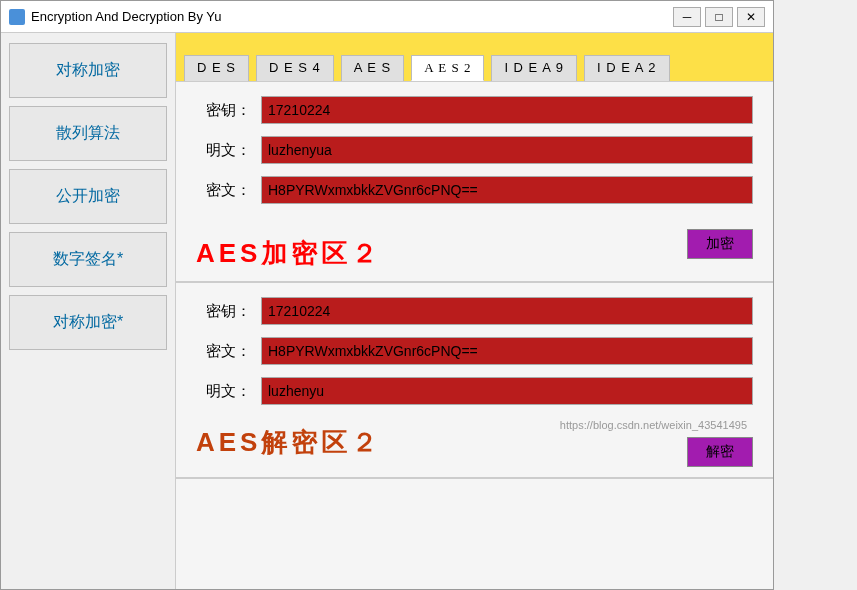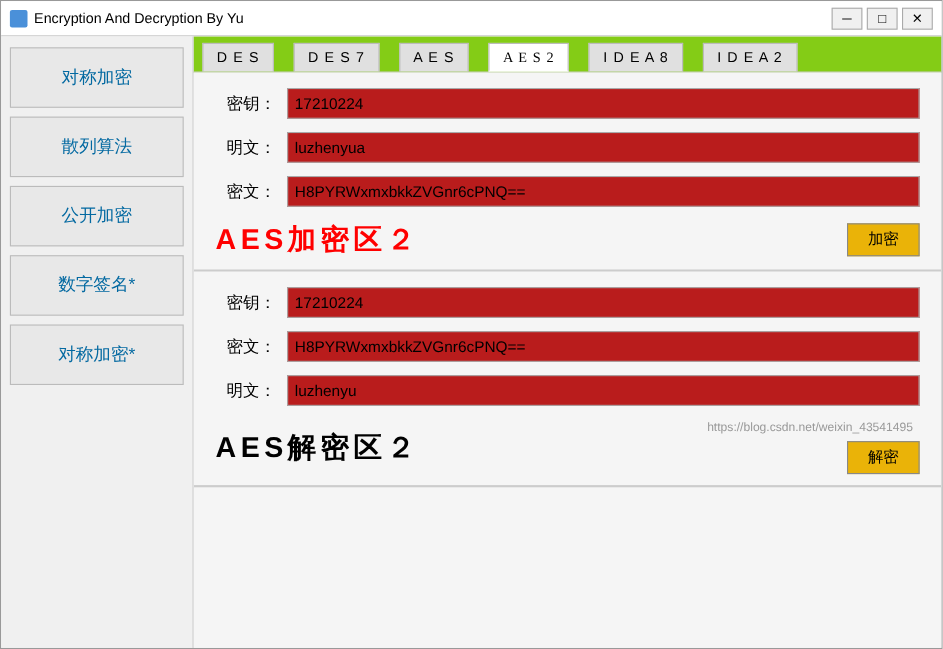--- a/index.html
+++ b/index.html
@@ -5,21 +5,21 @@
     * { box-sizing: border-box; margin: 0; padding: 0; }
     body {
       font-family: "Microsoft YaHei", "SimHei", sans-serif;
       background: #f0f0f0;
       width: 857px;
       height: 590px;
       overflow: hidden;
     }
 
     .window {
-      width: 857px;
+      width: 774px;
       height: 590px;
       background: #f0f0f0;
       display: flex;
       flex-direction: column;
       border: 1px solid #999;
     }
 
     .title-bar {
       background: #ffffff;
       height: 32px;
@@ -96,23 +96,23 @@
 
     .right-panel {
       flex: 1;
       display: flex;
       flex-direction: column;
       overflow: hidden;
     }
 
     .tabs {
       display: flex;
-      background: #84cc16;
-      padding: 6px 8px 0 8px;
-      gap: 18px;
+      background: #fde047;
+      padding: 22px 8px 0 8px;
+      gap: 7px;
       border-bottom: 1px solid #ccc;
       flex-shrink: 0;
     }
 
     .tab {
       padding: 4px 12px;
       border: 1px solid #bbb;
       background: #e0e0e0;
       cursor: pointer;
       font-size: 13px;
@@ -171,32 +171,33 @@
       align-items: center;
       justify-content: space-between;
       margin-top: 4px;
     }
 
     .section-title-encrypt {
       font-size: 26px;
       font-weight: bold;
       color: #ff0000;
       letter-spacing: 4px;
+      margin-top: 20px;
     }
 
     .section-title-decrypt {
       font-size: 26px;
       font-weight: bold;
-      color: #000000;
+      color: #c2410c;
       letter-spacing: 4px;
     }
 
     .action-btn {
       padding: 5px 18px;
-      background: #eab308;
+      background: #a21caf;
       border: 1px solid #888;
       font-size: 14px;
       cursor: pointer;
       color: #000;
     }
 
     .watermark {
       font-size: 11px;
       color: #999;
       text-align: right;
@@ -240,30 +241,30 @@
       </button>
     </div>
 
     <div class="right-panel">
 
       <div class="tabs">
         <div class="tab">
           <span>D E S</span>
         </div>
         <div class="tab">
-          <span>D E S 7</span>
+          <span>D E S 4</span>
         </div>
         <div class="tab">
           <span>A E S</span>
         </div>
         <div class="tab active">
           <span>A E S 2</span>
         </div>
         <div class="tab">
-          <span>I D E A 8</span>
+          <span>I D E A 9</span>
         </div>
         <div class="tab">
           <span>I D E A 2</span>
         </div>
       </div>
 
       <div class="panels-area">
 
         <div class="panel-section">
           <div class="field-row">

